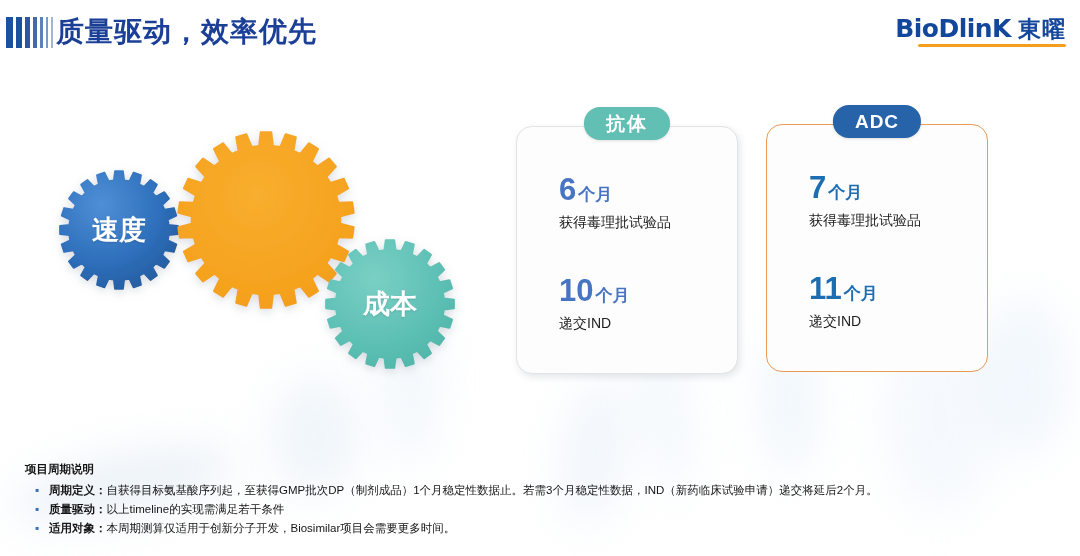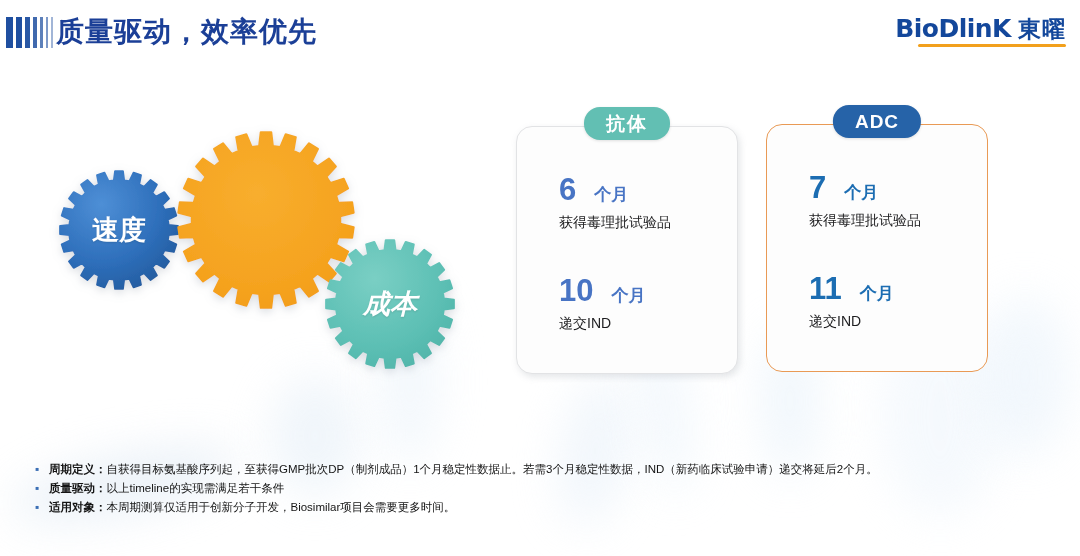--- a/index.html
+++ b/index.html
@@ -162,21 +162,21 @@
   .badge.teal { background: #62BFB3; }
   .badge.blue { background: #2663A8; letter-spacing: 1px; }
 
   .metric { position: absolute; left: 42px; }
   .metric .num {
     font-weight: bold;
     line-height: 1;
     white-space: nowrap;
   }
   .metric .num .big { font-size: 31px; }
-  .metric .num .unit { font-size: 17px; margin-left: 18px; }
+  .metric .num .unit { font-size: 17px; margin-left: 2px; }
   .metric .desc {
     margin-top: 9px;
     font-size: 14px;
     color: #1d1d1f;
     white-space: nowrap;
   }
   .card.antibody .num { color: #4874C4; }
   .card.adc .num { color: #1C6DB2; }
 
   .m1 { top: 47px; }
@@ -275,21 +275,21 @@
           <feDropShadow dx="0" dy="3" stdDeviation="5" flood-color="#9aa3ad" flood-opacity="0.38"></feDropShadow>
         </filter>
       </defs>
       <g id="gear-layer" filter="url(#gshadow)">
           <path d="M113.91 180.41 L115.11 171.13 L122.89 171.13 L124.09 180.41 L129.49 181.26 L133.49 172.81 L140.89 175.21 L139.17 184.41 L144.03 186.89 L150.46 180.09 L156.75 184.66 L152.27 192.87 L156.13 196.73 L164.34 192.25 L168.91 198.54 L162.11 204.97 L164.59 209.83 L173.79 208.11 L176.19 215.51 L167.74 219.51 L168.59 224.91 L177.87 226.11 L177.87 233.89 L168.59 235.09 L167.74 240.49 L176.19 244.49 L173.79 251.89 L164.59 250.17 L162.11 255.03 L168.91 261.46 L164.34 267.75 L156.13 263.27 L152.27 267.13 L156.75 275.34 L150.46 279.91 L144.03 273.11 L139.17 275.59 L140.89 284.79 L133.49 287.19 L129.49 278.74 L124.09 279.59 L122.89 288.87 L115.11 288.87 L113.91 279.59 L108.51 278.74 L104.51 287.19 L97.11 284.79 L98.83 275.59 L93.97 273.11 L87.54 279.91 L81.25 275.34 L85.73 267.13 L81.87 263.27 L73.66 267.75 L69.09 261.46 L75.89 255.03 L73.41 250.17 L64.21 251.89 L61.81 244.49 L70.26 240.49 L69.41 235.09 L60.13 233.89 L60.13 226.11 L69.41 224.91 L70.26 219.51 L61.81 215.51 L64.21 208.11 L73.41 209.83 L75.89 204.97 L69.09 198.54 L73.66 192.25 L81.87 196.73 L85.73 192.87 L81.25 184.66 L87.54 180.09 L93.97 186.89 L98.83 184.41 L97.11 175.21 L104.51 172.81 L108.51 181.26 Z" fill="url(#gBlue)" stroke-linejoin="round" stroke-width="2" stroke="url(#gBlue)"></path>
           <path d="M259.10 145.96 L260.73 132.16 L271.27 132.16 L272.90 145.96 L280.24 147.02 L285.69 134.23 L295.81 137.20 L293.48 150.90 L300.22 153.98 L309.05 143.25 L317.93 148.95 L311.84 161.45 L317.43 166.30 L328.93 158.49 L335.84 166.46 L326.48 176.73 L330.48 182.96 L343.71 178.71 L348.09 188.31 L336.22 195.52 L338.30 202.63 L352.20 202.28 L353.70 212.72 L340.27 216.30 L340.27 223.70 L353.70 227.28 L352.20 237.72 L338.30 237.37 L336.22 244.48 L348.09 251.69 L343.71 261.29 L330.48 257.04 L326.48 263.27 L335.84 273.54 L328.93 281.51 L317.43 273.70 L311.84 278.55 L317.93 291.05 L309.05 296.75 L300.22 286.02 L293.48 289.10 L295.81 302.80 L285.69 305.77 L280.24 292.98 L272.90 294.04 L271.27 307.84 L260.73 307.84 L259.10 294.04 L251.76 292.98 L246.31 305.77 L236.19 302.80 L238.52 289.10 L231.78 286.02 L222.95 296.75 L214.07 291.05 L220.16 278.55 L214.57 273.70 L203.07 281.51 L196.16 273.54 L205.52 263.27 L201.52 257.04 L188.29 261.29 L183.91 251.69 L195.78 244.48 L193.70 237.37 L179.80 237.72 L178.30 227.28 L191.73 223.70 L191.73 216.30 L178.30 212.72 L179.80 202.28 L193.70 202.63 L195.78 195.52 L183.91 188.31 L188.29 178.71 L201.52 182.96 L205.52 176.73 L196.16 166.46 L203.07 158.49 L214.57 166.30 L220.16 161.45 L214.07 148.95 L222.95 143.25 L231.78 153.98 L238.52 150.90 L236.19 137.20 L246.31 134.23 L251.76 147.02 Z" fill="url(#gOrange)" stroke-linejoin="round" stroke-width="2" stroke="url(#gOrange)"></path>
           <path d="M384.48 250.20 L385.78 240.14 L394.22 240.14 L395.52 250.20 L401.37 251.13 L405.72 241.96 L413.75 244.57 L411.87 254.54 L417.16 257.23 L424.12 249.86 L430.95 254.82 L426.09 263.72 L430.28 267.91 L439.18 263.05 L444.14 269.88 L436.77 276.84 L439.46 282.13 L449.43 280.25 L452.04 288.28 L442.87 292.63 L443.80 298.48 L453.86 299.78 L453.86 308.22 L443.80 309.52 L442.87 315.37 L452.04 319.72 L449.43 327.75 L439.46 325.87 L436.77 331.16 L444.14 338.12 L439.18 344.95 L430.28 340.09 L426.09 344.28 L430.95 353.18 L424.12 358.14 L417.16 350.77 L411.87 353.46 L413.75 363.43 L405.72 366.04 L401.37 356.87 L395.52 357.80 L394.22 367.86 L385.78 367.86 L384.48 357.80 L378.63 356.87 L374.28 366.04 L366.25 363.43 L368.13 353.46 L362.84 350.77 L355.88 358.14 L349.05 353.18 L353.91 344.28 L349.72 340.09 L340.82 344.95 L335.86 338.12 L343.23 331.16 L340.54 325.87 L330.57 327.75 L327.96 319.72 L337.13 315.37 L336.20 309.52 L326.14 308.22 L326.14 299.78 L336.20 298.48 L337.13 292.63 L327.96 288.28 L330.57 280.25 L340.54 282.13 L343.23 276.84 L335.86 269.88 L340.82 263.05 L349.72 267.91 L353.91 263.72 L349.05 254.82 L355.88 249.86 L362.84 257.23 L368.13 254.54 L366.25 244.57 L374.28 241.96 L378.63 251.13 Z" fill="url(#gTeal)" stroke-linejoin="round" stroke-width="2" stroke="url(#gTeal)"></path>
         </g>
     </svg>
     <div class="gear-label" style="font-size: 27px; left: 119px; top: 230px; transform: translate(-50%, -50%);">速度</div>
-    <div class="gear-label" style="font-size: 27px; left: 390px; top: 304px; transform: translate(-50%, -50%); font-style: italic;">成本</div>
+    <div class="gear-label" style="font-size: 27px; left: 390px; top: 304px; transform: translate(-50%, -50%);">成本</div>
   </div>
 
   <div class="card antibody">
     <div class="badge teal">抗体</div>
     <div class="metric m1">
       <div class="num">
         <span class="big">6</span><span class="unit">个月</span>
       </div>
       <div class="desc">获得毒理批试验品</div>
     </div>
@@ -311,20 +311,21 @@
     </div>
     <div class="metric m2">
       <div class="num">
         <span class="big">11</span><span class="unit">个月</span>
       </div>
       <div class="desc">递交IND</div>
     </div>
   </div>
 
   <div class="notes">
+    <div class="notes-title">项目周期说明</div>
 
     <div class="note-row">
       <span class="dot">▪</span>
       <span><span class="lbl">周期定义：</span><span class="txt">自获得目标氨基酸序列起，至获得GMP批次DP（制剂成品）1个月稳定性数据止。若需3个月稳定性数据，IND（新药临床试验申请）递交将延后2个月。</span></span>
     </div>
 
     <div class="note-row">
       <span class="dot">▪</span>
       <span><span class="lbl">质量驱动：</span><span class="txt">以上timeline的实现需满足若干条件</span></span>
     </div>

